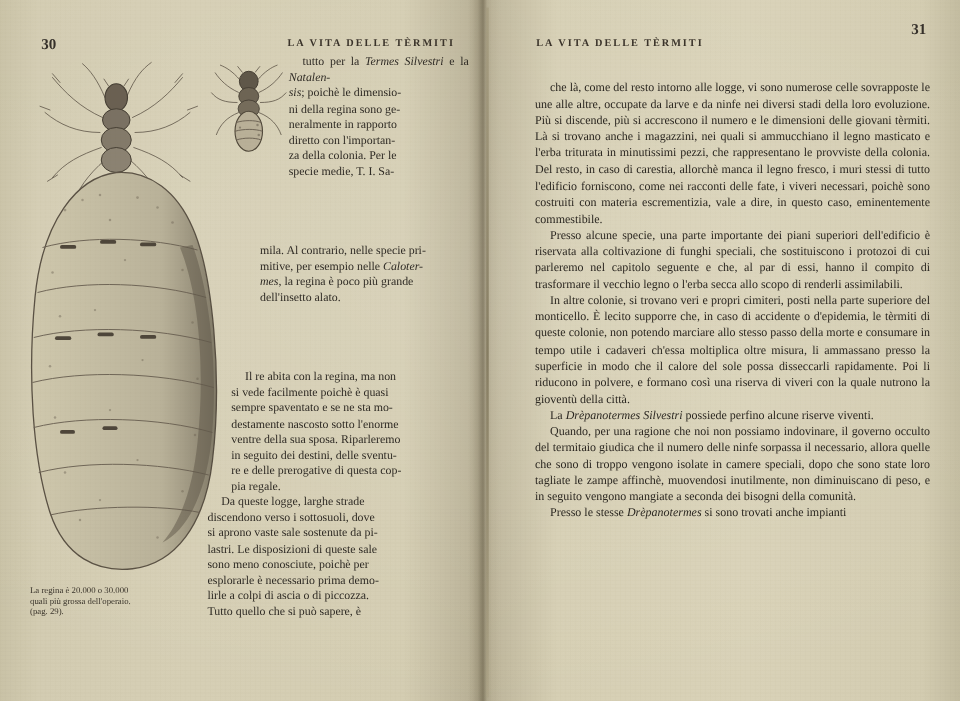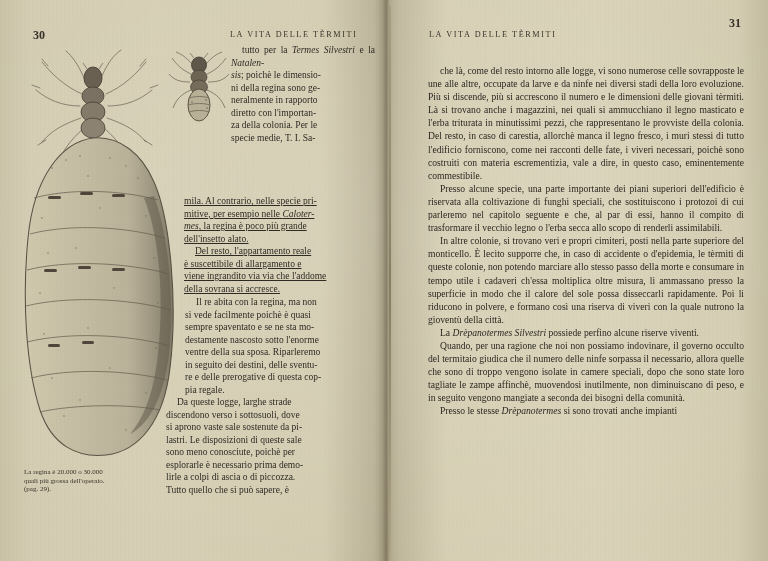--- a/index.html
+++ b/index.html
@@ -32,38 +32,38 @@
     position:absolute;top:6px;left:389px;width:2px;height:552px;
     background:linear-gradient(180deg, rgba(160,150,120,.55), rgba(110,100,72,.65), rgba(170,160,130,.5));
     pointer-events:none;
   }
   .page{position:absolute;top:0;height:561px;}
   #page-left{left:0;width:384px;}
   #page-right{left:384px;width:384px;}
 
   .running-head{
     position:absolute;font-size:8.2px;letter-spacing:1.6px;
-    color:#3a332a;font-variant:small-caps;text-transform:uppercase;white-space:nowrap;
+    color:#3a332a;font-variant:small-caps;text-transform:uppercase;white-space:nowrap;font-weight:bold;
   }
   .folio{position:absolute;font-size:12px;color:#35302a;font-weight:bold;}
 
   .col{
     position:absolute;
     font-size:9.5px;line-height:12.55px;
     color:#2e2a24;text-align:justify;text-justify:inter-word;
     hyphens:manual;
   }
   .col p{margin:0;text-indent:11px;}
   .col p.first{text-indent:11px;}
   .col i{font-style:italic;}
 
   
   #lt1{left:231px;top:44px;width:144px;}
   #lt2{left:218px;top:157px;width:157px;}
-  #lt3{left:184px;top:195px;width:179px;text-decoration:underline;}
+  #lt3{left:208px;top:195px;width:179px;}
   #lt4{left:185px;top:296px;width:190px;}
   #lt5{left:166px;top:396px;width:209px;}
 
   #rtext{
     position:absolute;left:428px;top:46px;width:316px;
     font-size:9.6px;line-height:13.1px;color:#2b2721;
     text-align:justify;
     margin-top:18px;
   }
   #rtext p{margin:0 0 0 0;text-indent:12px;}
@@ -230,21 +230,20 @@
             <circle cx="24" cy="52" r=".9"></circle>
         </g>
       </svg>
     </figure>
 
     <div class="col" id="lt1">
       <p class="first">tutto per la <i>Termes Silvestri</i> e la <i>Natalen-<br>sis</i>; poichè le dimensio-<br>ni della regina sono ge-<br>neralmente in rapporto<br>diretto con l'importan-<br>za della colonia. Per le<br>specie medie, T. I. Sa-</p>
     </div>
     <div class="col" id="lt3">
       <p style="text-indent:0">mila. Al contrario, nelle specie pri-<br>mitive, per esempio nelle <i>Caloter-</i><br><i>mes</i>, la regina è poco più grande<br>dell'insetto alato.</p>
-      <p style="margin-top:0">Del resto, l'appartamento reale<br>è suscettibile di allargamento e<br>viene ingrandito via via che l'addome<br>della sovrana si accresce.</p>
     </div>
     <div class="col" id="lt4">
       <p>Il re abita con la regina, ma non<br>si vede facilmente poichè è quasi<br>sempre spaventato e se ne sta mo-<br>destamente nascosto sotto l'enorme<br>ventre della sua sposa. Riparleremo<br>in seguito dei destini, delle sventu-<br>re e delle prerogative di questa cop-<br>pia regale.</p>
     </div>
     <div class="col" id="lt5">
       <p>Da queste logge, larghe strade<br>discendono verso i sottosuoli, dove<br>si aprono vaste sale sostenute da pi-<br>lastri. Le disposizioni di queste sale<br>sono meno conosciute, poichè per<br>esplorarle è necessario prima demo-<br>lirle a colpi di ascia o di piccozza.<br>Tutto quello che si può sapere, è</p>
     </div>
 
     <div class="caption">
       <span>La regina è 20.000 o 30.000</span><br>

